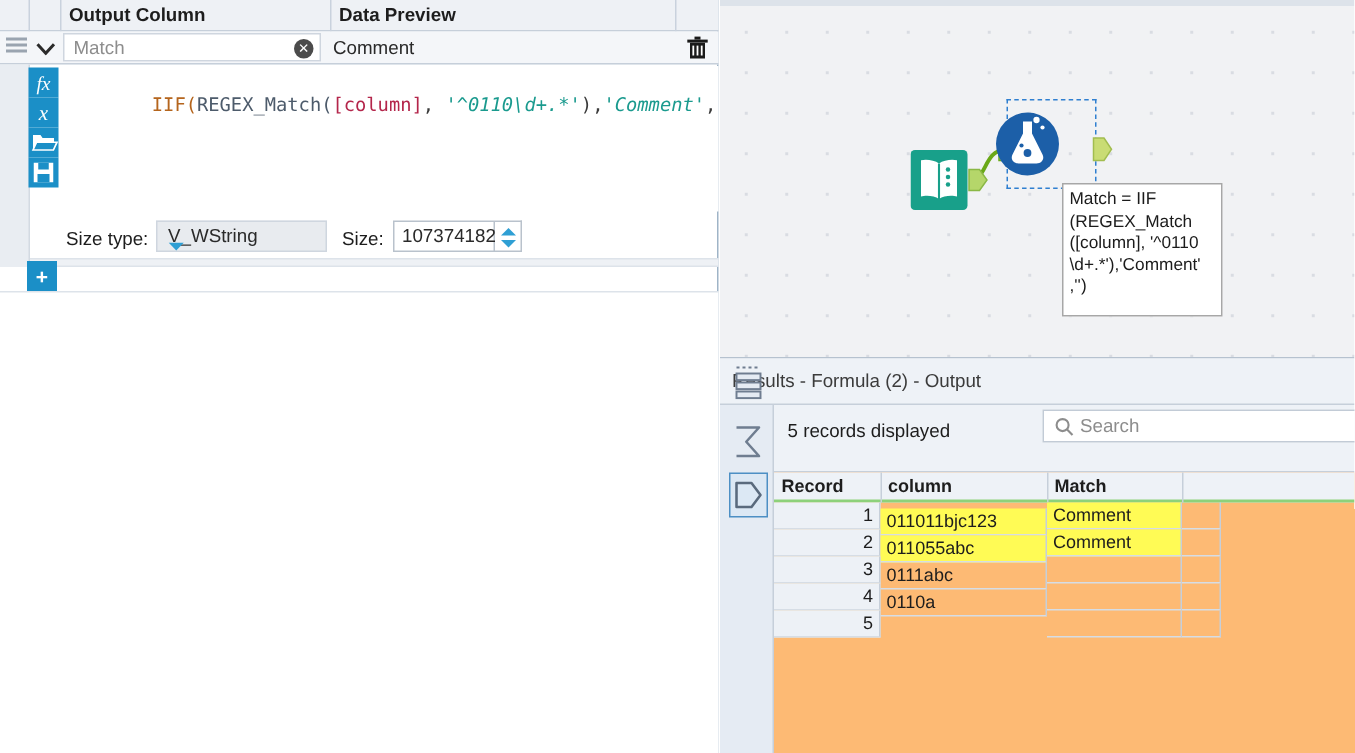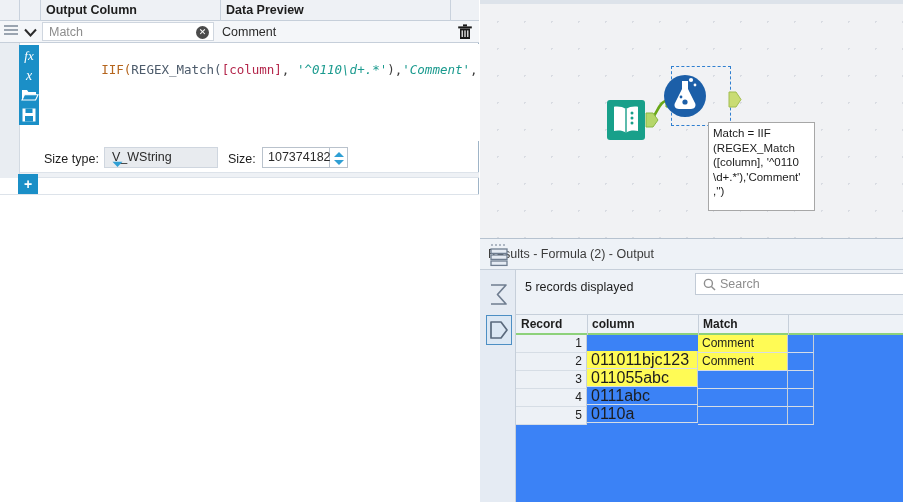--- a/index.html
+++ b/index.html
@@ -164,37 +164,37 @@
   .rec-count{
     position:absolute;left:45px;top:38px;line-height:20px;font-size:12.5px;color:#1d1d1d;
   }
   .search-box{
     position:absolute;left:215px;top:34px;width:220px;height:22px;
     background:#fff;border:1px solid #c2cbd6;box-sizing:border-box;
   }
   .search-box .ph{position:absolute;left:24px;top:0;line-height:20px;font-size:12.5px;color:#8d8d8d;}
   .search-box .si{position:absolute;left:7px;top:4px;}
 
-  .grid{position:absolute;left:36px;top:76px;width:387px;height:188px;background:#3b82f6;}
+  .grid{position:absolute;left:36px;top:76px;width:387px;height:188px;background:#fdba74;}
   .grid .hdr{
     position:absolute;left:0;top:0;width:387px;height:20px;background:#eef2f7;
     border-bottom:2px solid #8dd17a;box-sizing:border-box;
   }
   .grid .hdr .h{position:absolute;top:0;line-height:19px;font-weight:bold;font-size:12px;color:#1d1d1d;}
   .grid .hdr .vr{position:absolute;top:0;height:20px;width:1px;background:#c6cfda;}
   .row{position:absolute;left:0;width:387px;height:18px;}
   .row .rn{
     position:absolute;left:0;top:0;width:71px;height:18px;background:#edf1f6;
     border-bottom:1px solid #d6dde5;border-right:1px solid #c6cfda;box-sizing:border-box;
     text-align:right;padding-right:4px;line-height:17px;font-size:12px;color:#1d1d1d;
   }
   .row .c1{
-    position:absolute;left:71px;top:16px;width:111px;height:18px;
+    position:absolute;left:71px;top:4px;width:111px;height:18px;
     border-bottom:1px solid #d6dde5;border-right:1px solid #c6cfda;box-sizing:border-box;
-    padding-left:4px;line-height:17px;font-size:16px;color:#1d1d1d;
+    padding-left:4px;line-height:17px;font-size:12px;color:#1d1d1d;
   }
   .row .c2{
     position:absolute;left:182px;top:0;width:90px;height:18px;
     border-bottom:1px solid #d6dde5;border-right:1px solid #c6cfda;box-sizing:border-box;
     padding-left:4px;line-height:17px;font-size:12px;color:#1d1d1d;
   }
   .row .c3{
     position:absolute;left:272px;top:0;width:26px;height:18px;
     border-bottom:1px solid #d6dde5;border-right:1px solid #c6cfda;box-sizing:border-box;
   }

